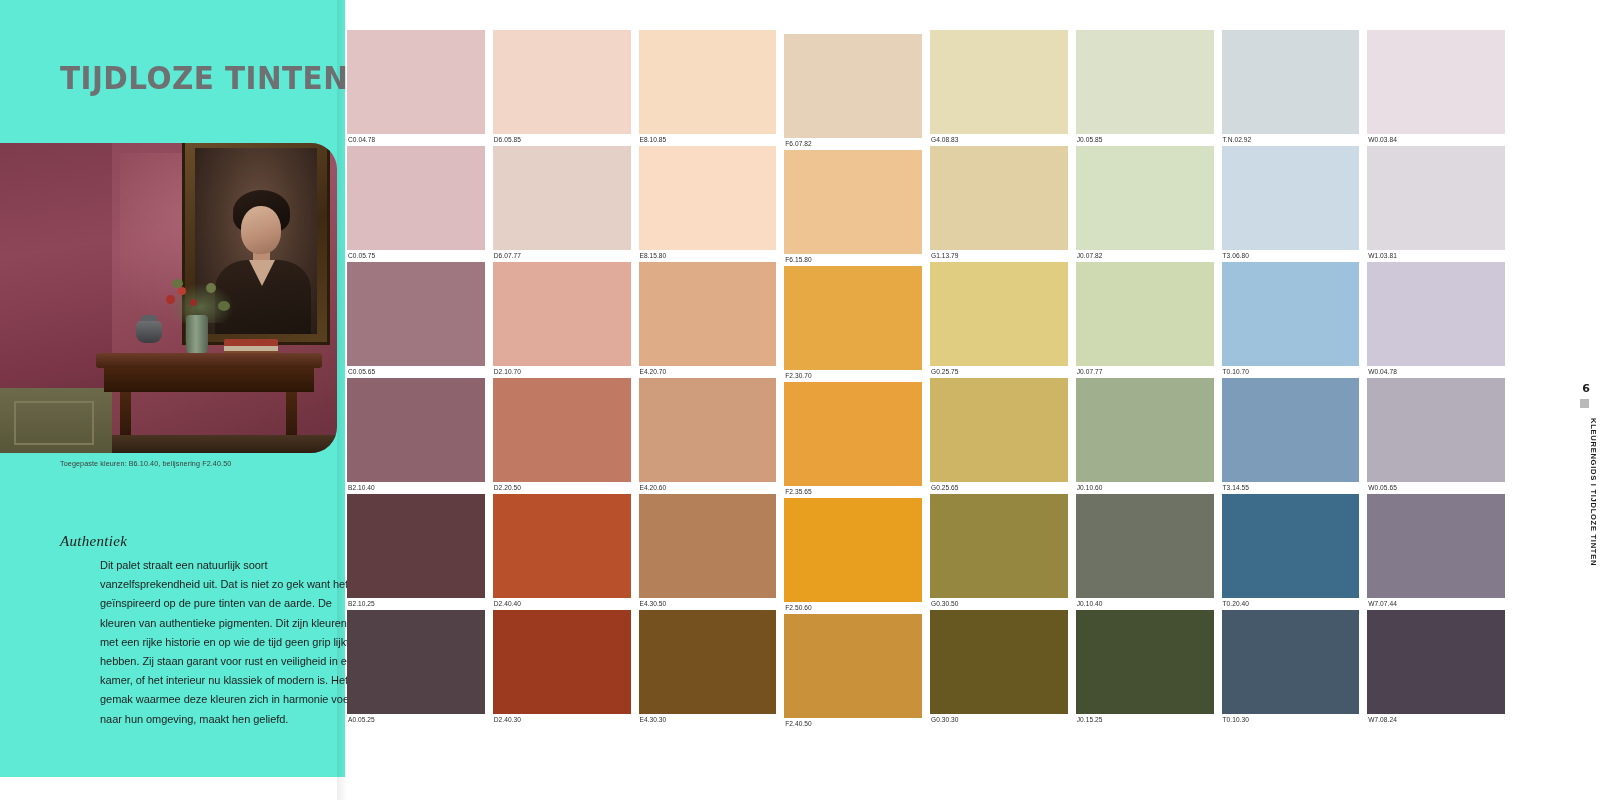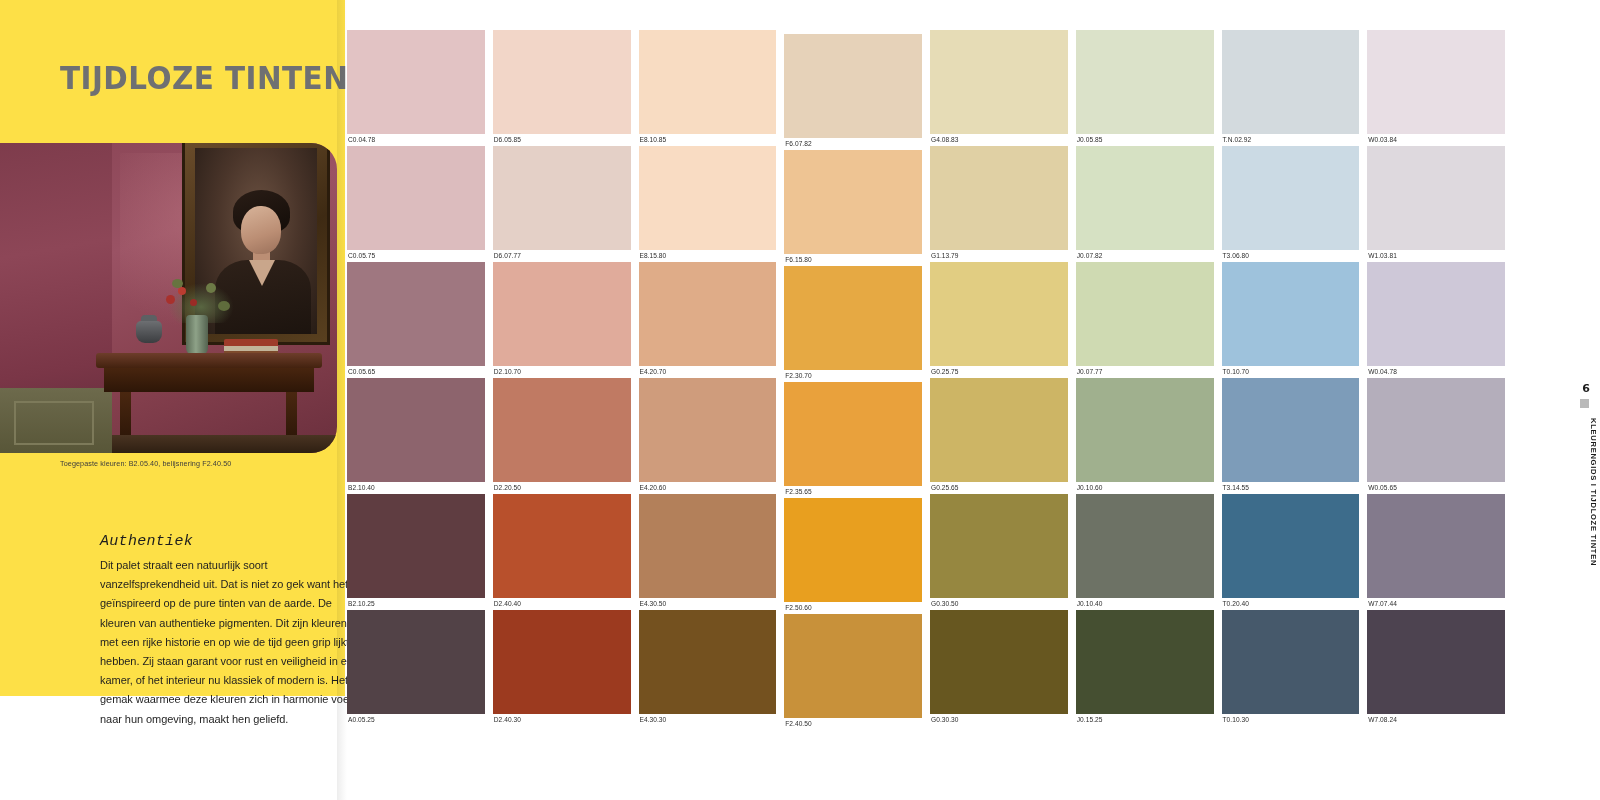--- a/index.html
+++ b/index.html
@@ -12,22 +12,22 @@
   #page {
     position: relative;
     width: 1600px; height: 800px;
     background: #ffffff;
   }
 
   
   #left-page {
     position: absolute;
     left: 0; top: 0;
-    width: 345px; height: 696px;
-    background: #fde047;
+    width: 345px; height: 777px;
+    background: #5eead4;
   }
 
   #page-title {
     position: absolute;
     left: 60px; top: 62px;
     width: 280px;
     font-family: "DejaVu Sans", sans-serif;
     font-weight: bold;
     font-size: 32px;
     letter-spacing: 0.5px;
@@ -171,26 +171,25 @@
     left: 60px; top: 459px;
     font-size: 7.2px;
     color: #3c3c3c;
     letter-spacing: 0.1px;
     white-space: nowrap;
   }
 
   #body-heading {
     position: absolute;
     left: 60px; top: 533px;
-    font-family: Liberation Mono, monospace;
+    font-family: Liberation Serif, serif;
     font-style: italic;
     font-size: 15px;
     color: #1d1d1d;
     letter-spacing: 0.3px;
-    margin-left: 40px;
   }
   #body-copy {
     position: absolute;
     left: 60px; top: 556px;
     width: 268px;
     font-size: 11px;
     line-height: 19.2px;
     color: #1f1f1f;
     letter-spacing: -0.05px;
     margin-left: 40px;
@@ -306,21 +305,21 @@
         <div class="ph-paper"></div>
 
         <div class="ph-desk-top"></div>
         <div class="ph-desk-apron"></div>
         <div class="ph-leg-a"></div>
         <div class="ph-leg-b"></div>
         <div class="ph-floor"></div>
       </div>
     </div>
 
-    <div id="photo-caption">Toegepaste kleuren: B2.05.40, belijsnering F2.40.50</div>
+    <div id="photo-caption">Toegepaste kleuren: B6.10.40, belijsnering F2.40.50</div>
 
     <div id="body-heading">Authentiek</div>
     <div id="body-copy">Dit palet straalt een natuurlijk soort vanzelfsprekendheid uit. Dat is niet zo gek want het is geïnspireerd op de pure tinten van de aarde. De kleuren van authentieke pigmenten. Dit zijn kleuren met een rijke historie en op wie de tijd geen grip lijkt te hebben. Zij staan garant voor rust en veiligheid in een kamer, of het interieur nu klassiek of modern is. Het gemak waarmee deze kleuren zich in harmonie voegen naar hun omgeving, maakt hen geliefd.</div>
   </div>
 
   <div id="gutter-shadow"></div>
 
   <div id="grid">
       <div class="grid-col">
         <div class="swatch-cell">

